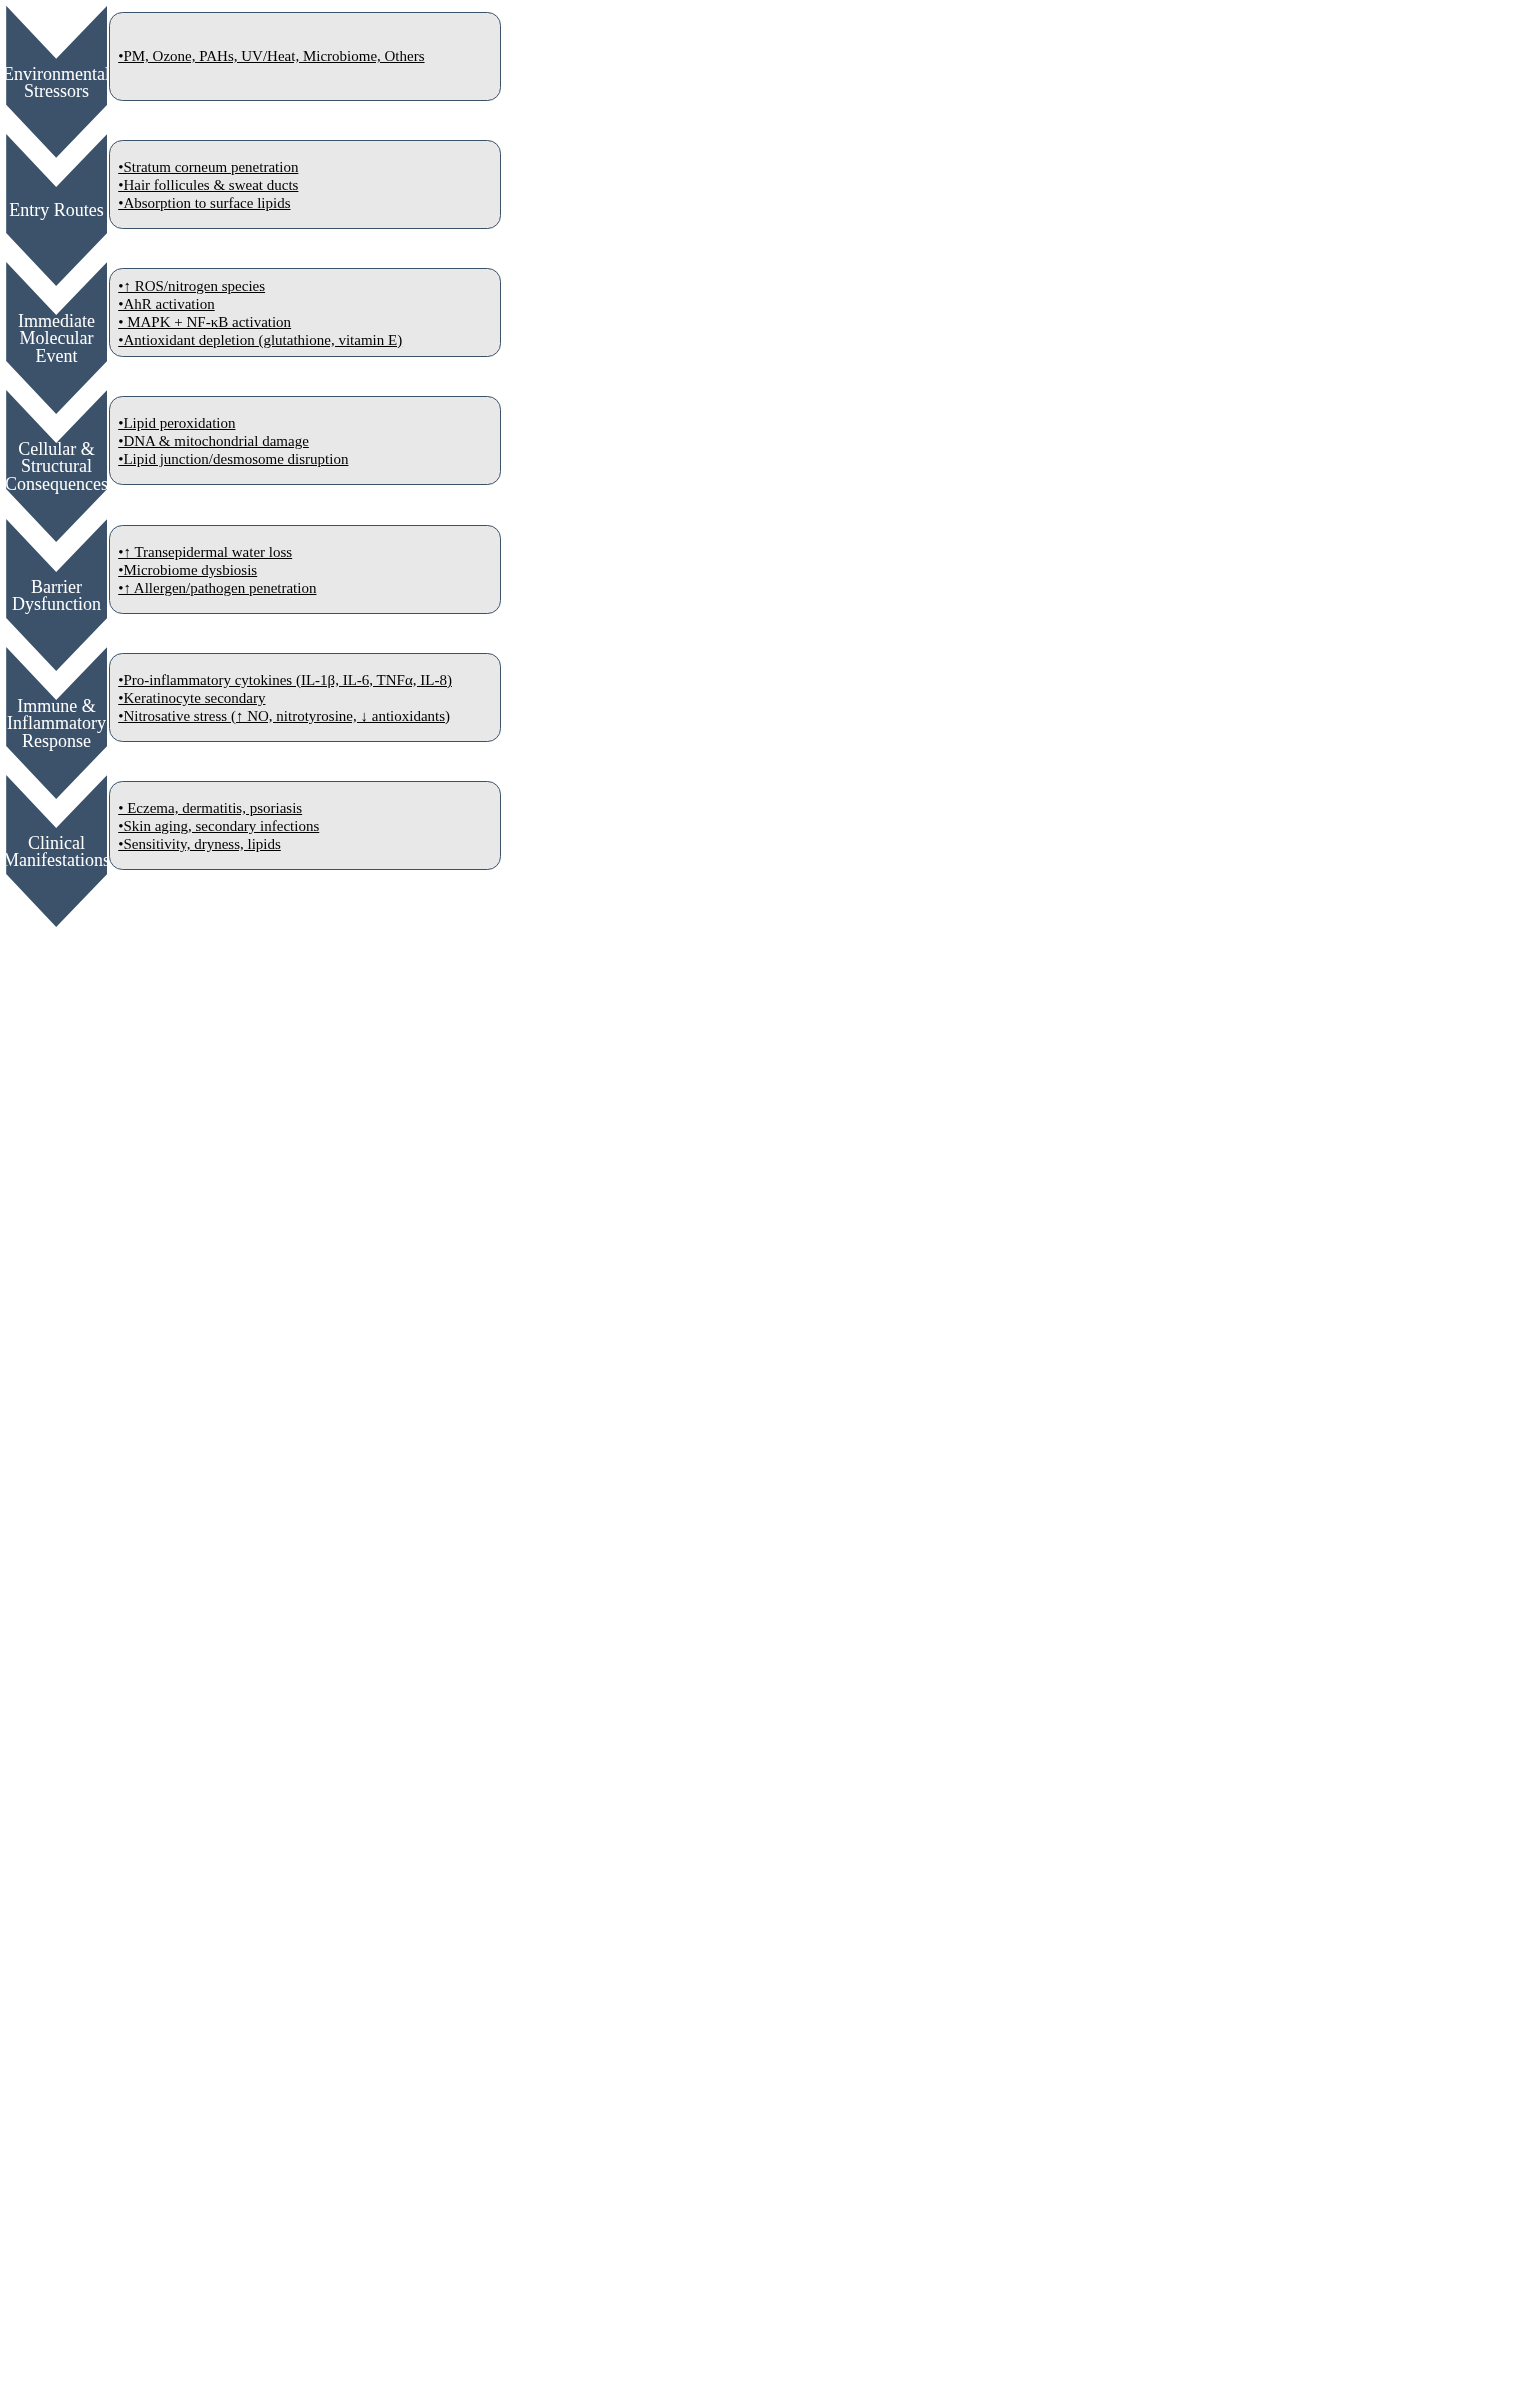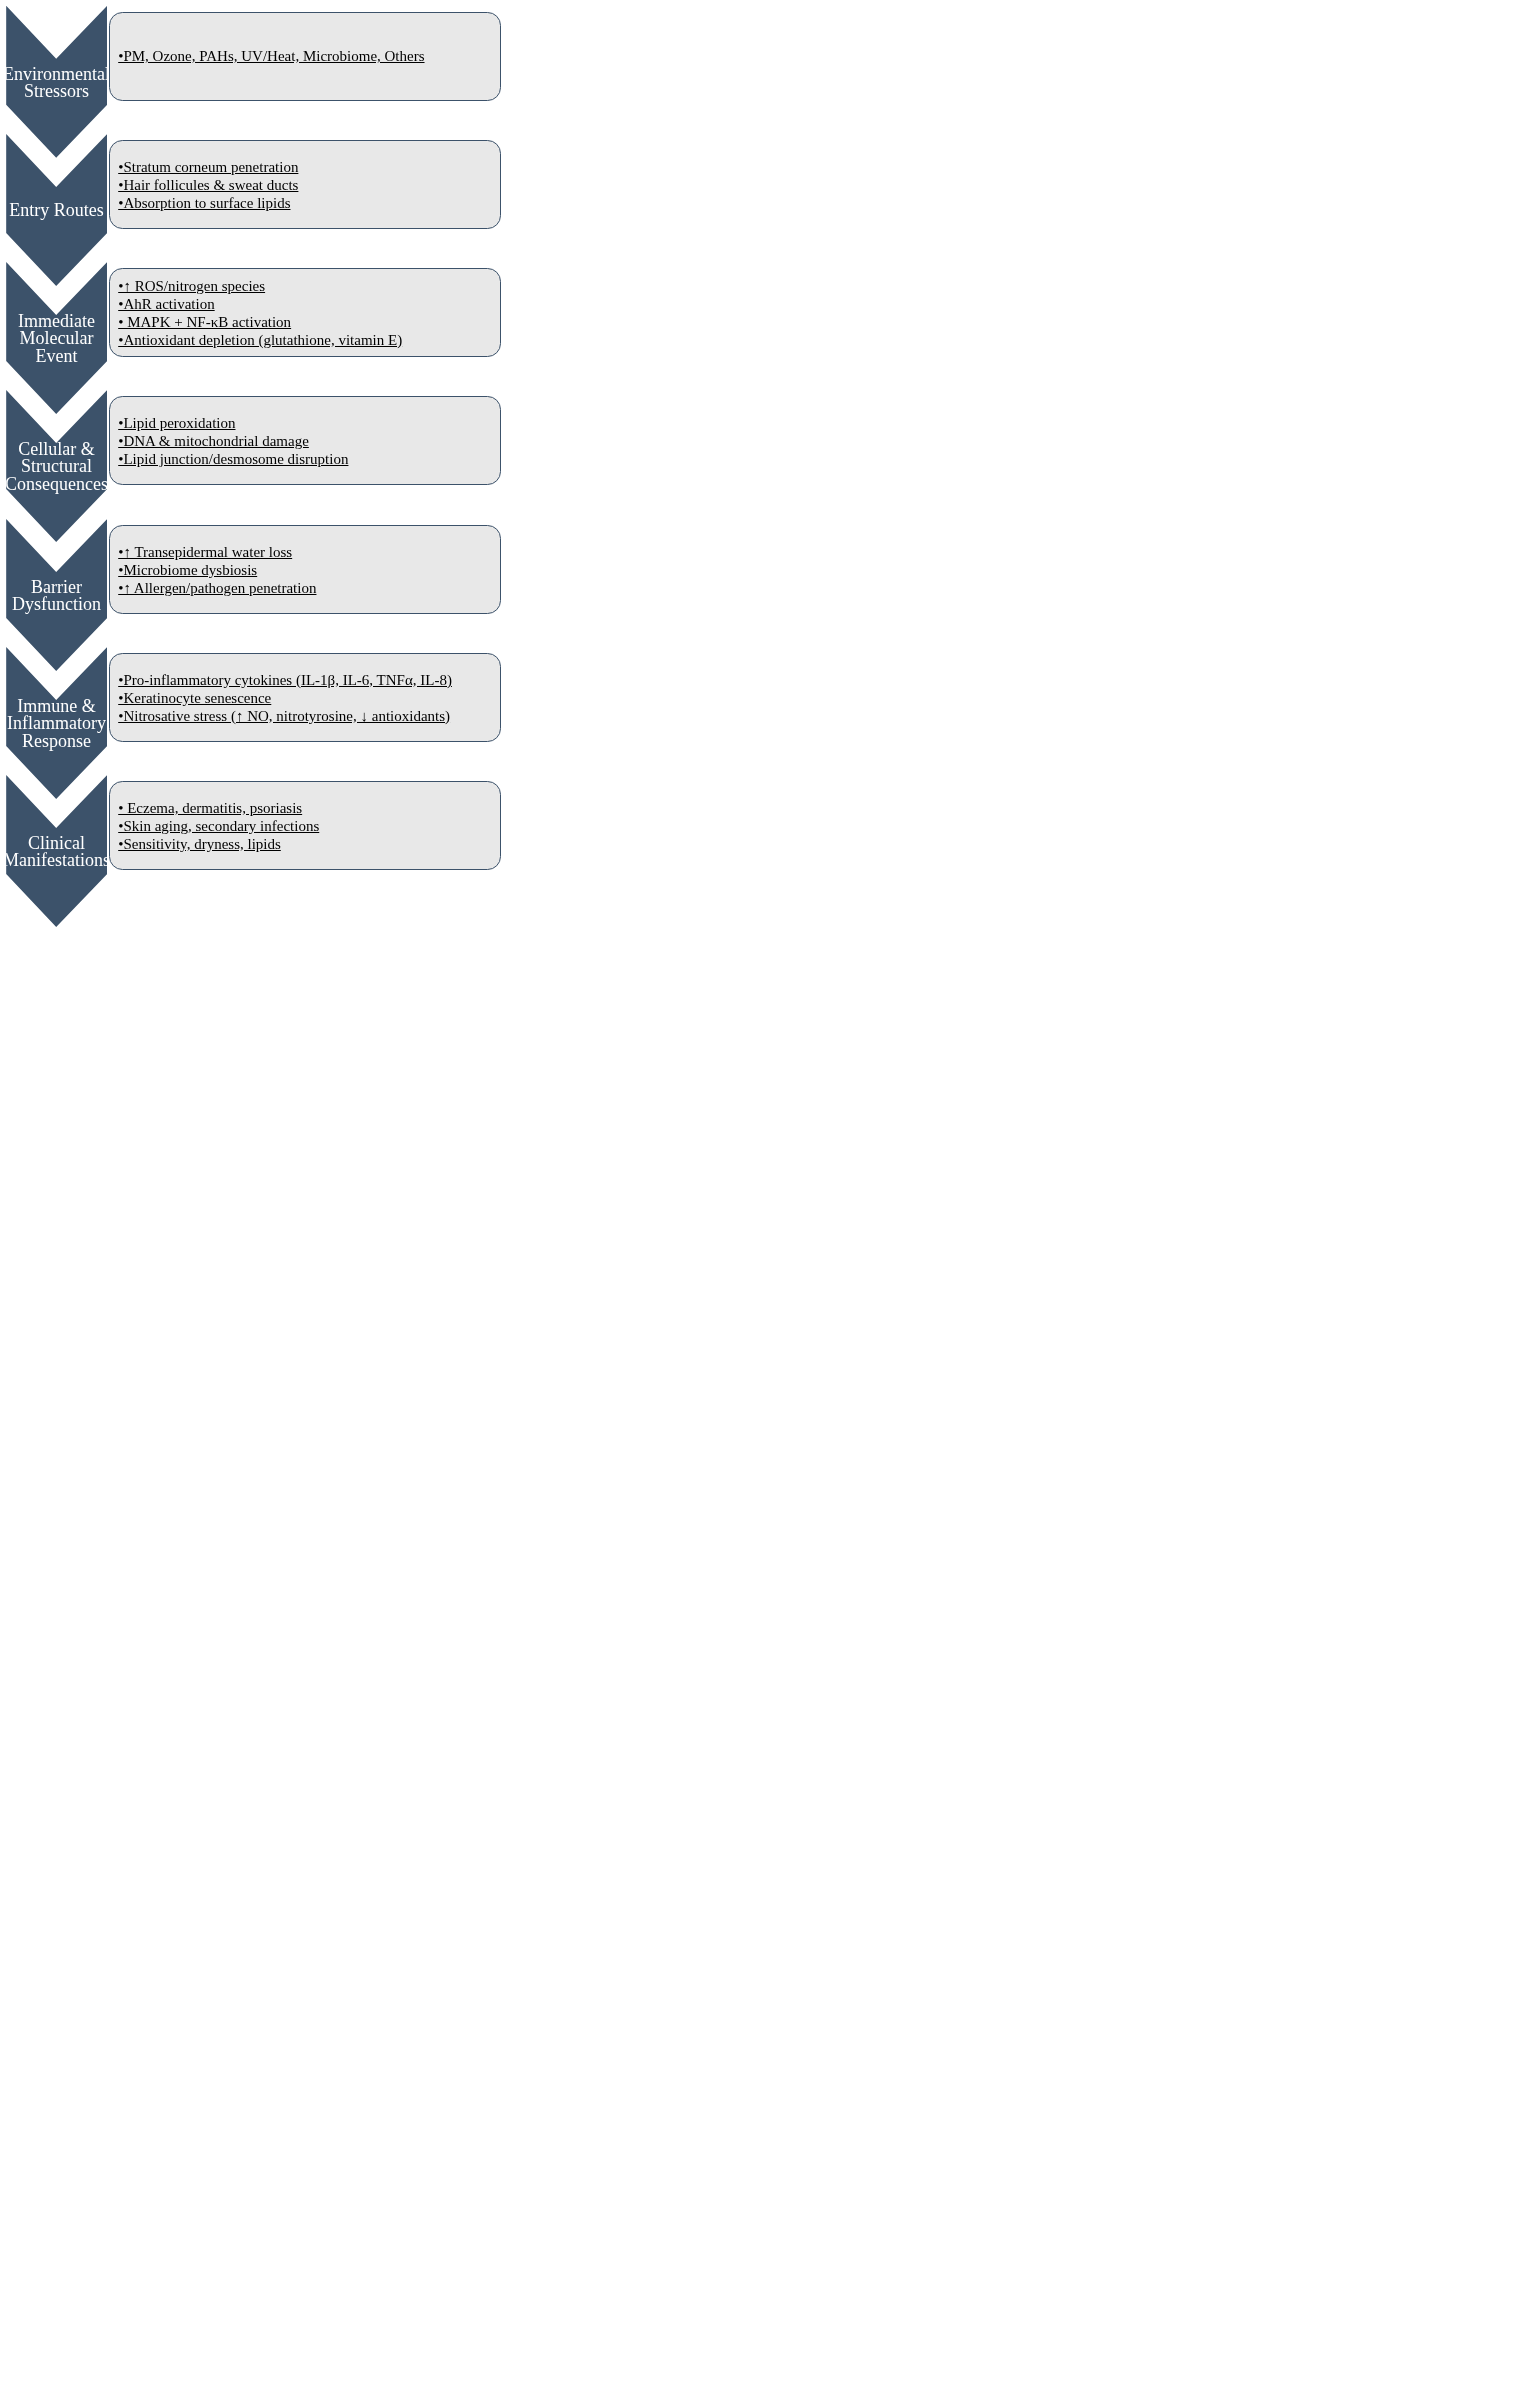--- a/index.html
+++ b/index.html
@@ -137,21 +137,21 @@
     </div>
   </div>
 
   <div class="stage" style="top:647px">
     <div class="chevron">
       <div class="chevron-label">Immune &amp; Inflammatory Response</div>
     </div>
     <div class="content-box">
       <ul class="bullets">
         <li>•Pro-inflammatory cytokines (IL-1β, IL-6, TNFα, IL-8)</li>
-        <li>•Keratinocyte senescence</li>
+        <li>•Keratinocyte secondary</li>
         <li>•Nitrosative stress (↑ NO, nitrotyrosine, ↓ antioxidants)</li>
       </ul>
     </div>
   </div>
 
   <div class="stage" style="top:775px">
     <div class="chevron">
       <div class="chevron-label">Clinical Manifestations</div>
     </div>
     <div class="content-box">

